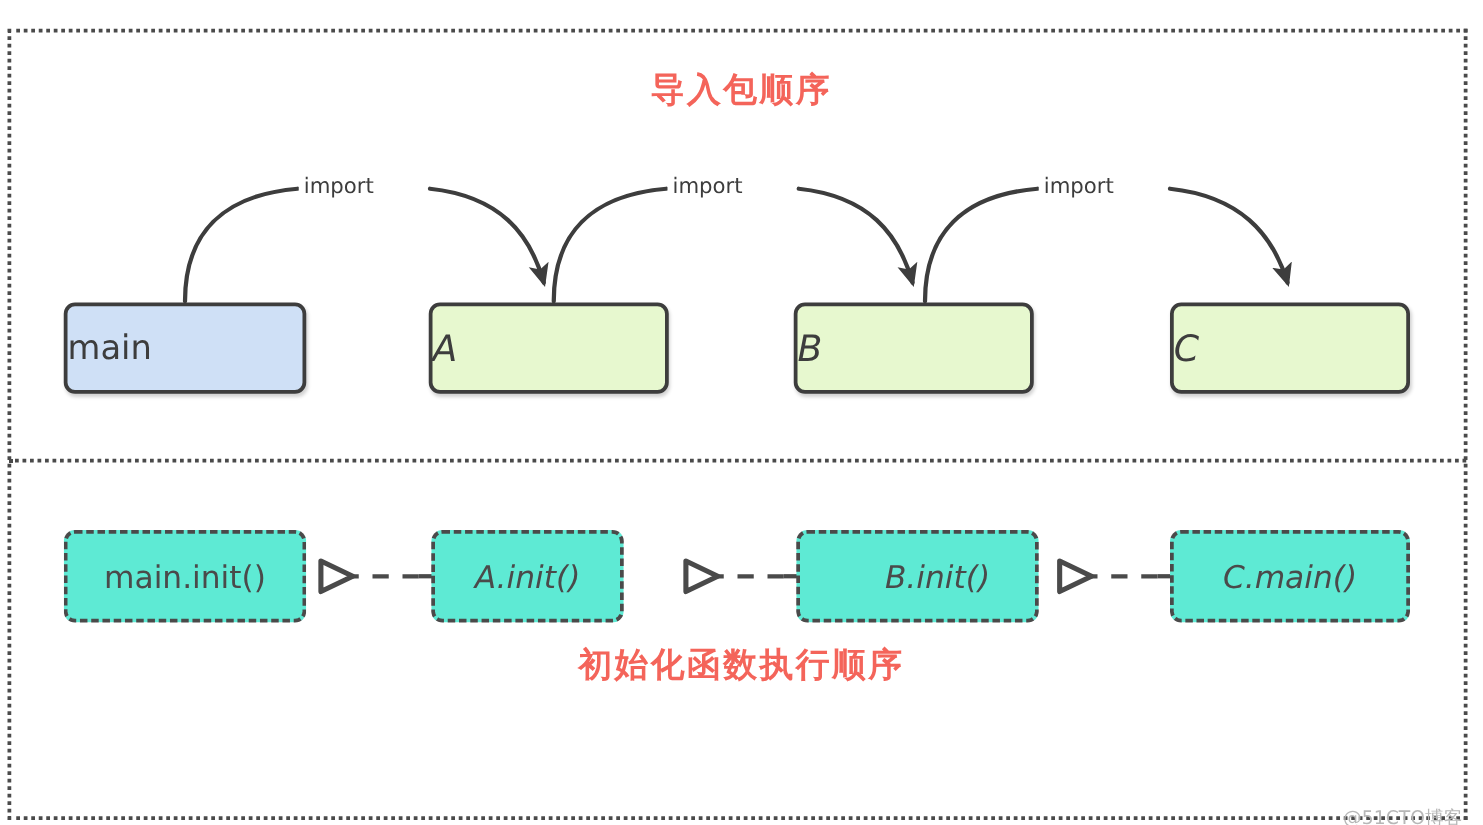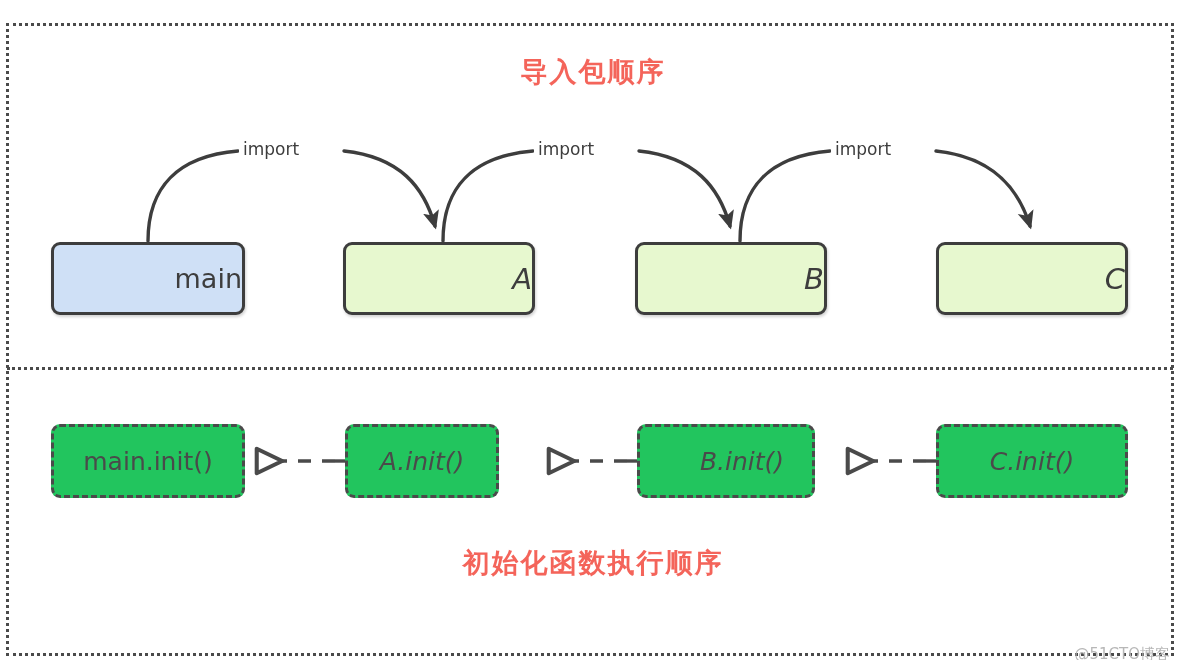--- a/index.html
+++ b/index.html
@@ -45,33 +45,33 @@
     width: 100%;
     text-align: center;
     color: #f4645a;
     font-family: "DejaVu Sans", sans-serif;
     font-size: 27px;
     font-weight: 700;
     letter-spacing: 2px;
     white-space: nowrap;
   }
   #caption-top { top: 42px; left: 0; }
-  #caption-bottom { top: 533px; left: 0; }
+  #caption-bottom { top: 502px; left: 0; }
 
   
   .pkg-box {
     position: absolute;
     top: 230px;
     height: 73px;
     border: 3px solid #3d3d3d;
     border-radius: 9px;
     box-sizing: border-box;
     display: flex;
     align-items: center;
-    justify-content: flex-end;
+    justify-content: flex-start;
     font-family: "DejaVu Sans", sans-serif;
     font-size: 27px;
     color: #3d3d3d;
     box-shadow: 1px 2px 3px rgba(0,0,0,0.18);
   }
   .pkg-box.main-pkg {
     background: #cfe0f6;
     left: 51px;
     width: 194px;
   }
@@ -82,34 +82,34 @@
   }
   #box-a { left: 343px; width: 192px; }
   #box-b { left: 635px; width: 192px; }
   #box-c { left: 936px; width: 192px; }
 
   
   .init-box {
     position: absolute;
     top: 412px;
     height: 74px;
-    background: #22c55e;
+    background: #5eead4;
     border: 3px dashed #4a4a4a;
     border-radius: 9px;
     box-sizing: border-box;
     display: flex;
     align-items: center;
     justify-content: center;
     font-family: "DejaVu Sans", sans-serif;
     font-size: 25px;
     color: #4a4a4a;
   }
   #init-main { left: 51px; width: 194px; }
   #init-a    { left: 345px; width: 154px; font-style: italic; }
-  #init-b    { left: 637px; width: 178px; font-style: italic; padding-left: 32px; }
+  #init-b    { left: 637px; width: 194px; font-style: italic; padding-left: 32px; }
   #init-c    { left: 936px; width: 192px; font-style: italic; }
 
   
   .overlay {
     position: absolute;
     left: 0;
     top: 0;
     width: 1186px;
     height: 660px;
     pointer-events: none;
@@ -203,20 +203,20 @@
   <div class="init-box" id="init-main">
     <span>main.init()</span>
   </div>
   <div class="init-box" id="init-a">
     <span>A.init()</span>
   </div>
   <div class="init-box" id="init-b">
     <span>B.init()</span>
   </div>
   <div class="init-box" id="init-c">
-    <span>C.init()</span>
+    <span>C.main()</span>
   </div>
 
   <div class="caption" id="caption-bottom">初始化函数执行顺序</div>
 
   <div class="watermark">@51CTO博客</div>
 
 </div>
 
 </body></html>

